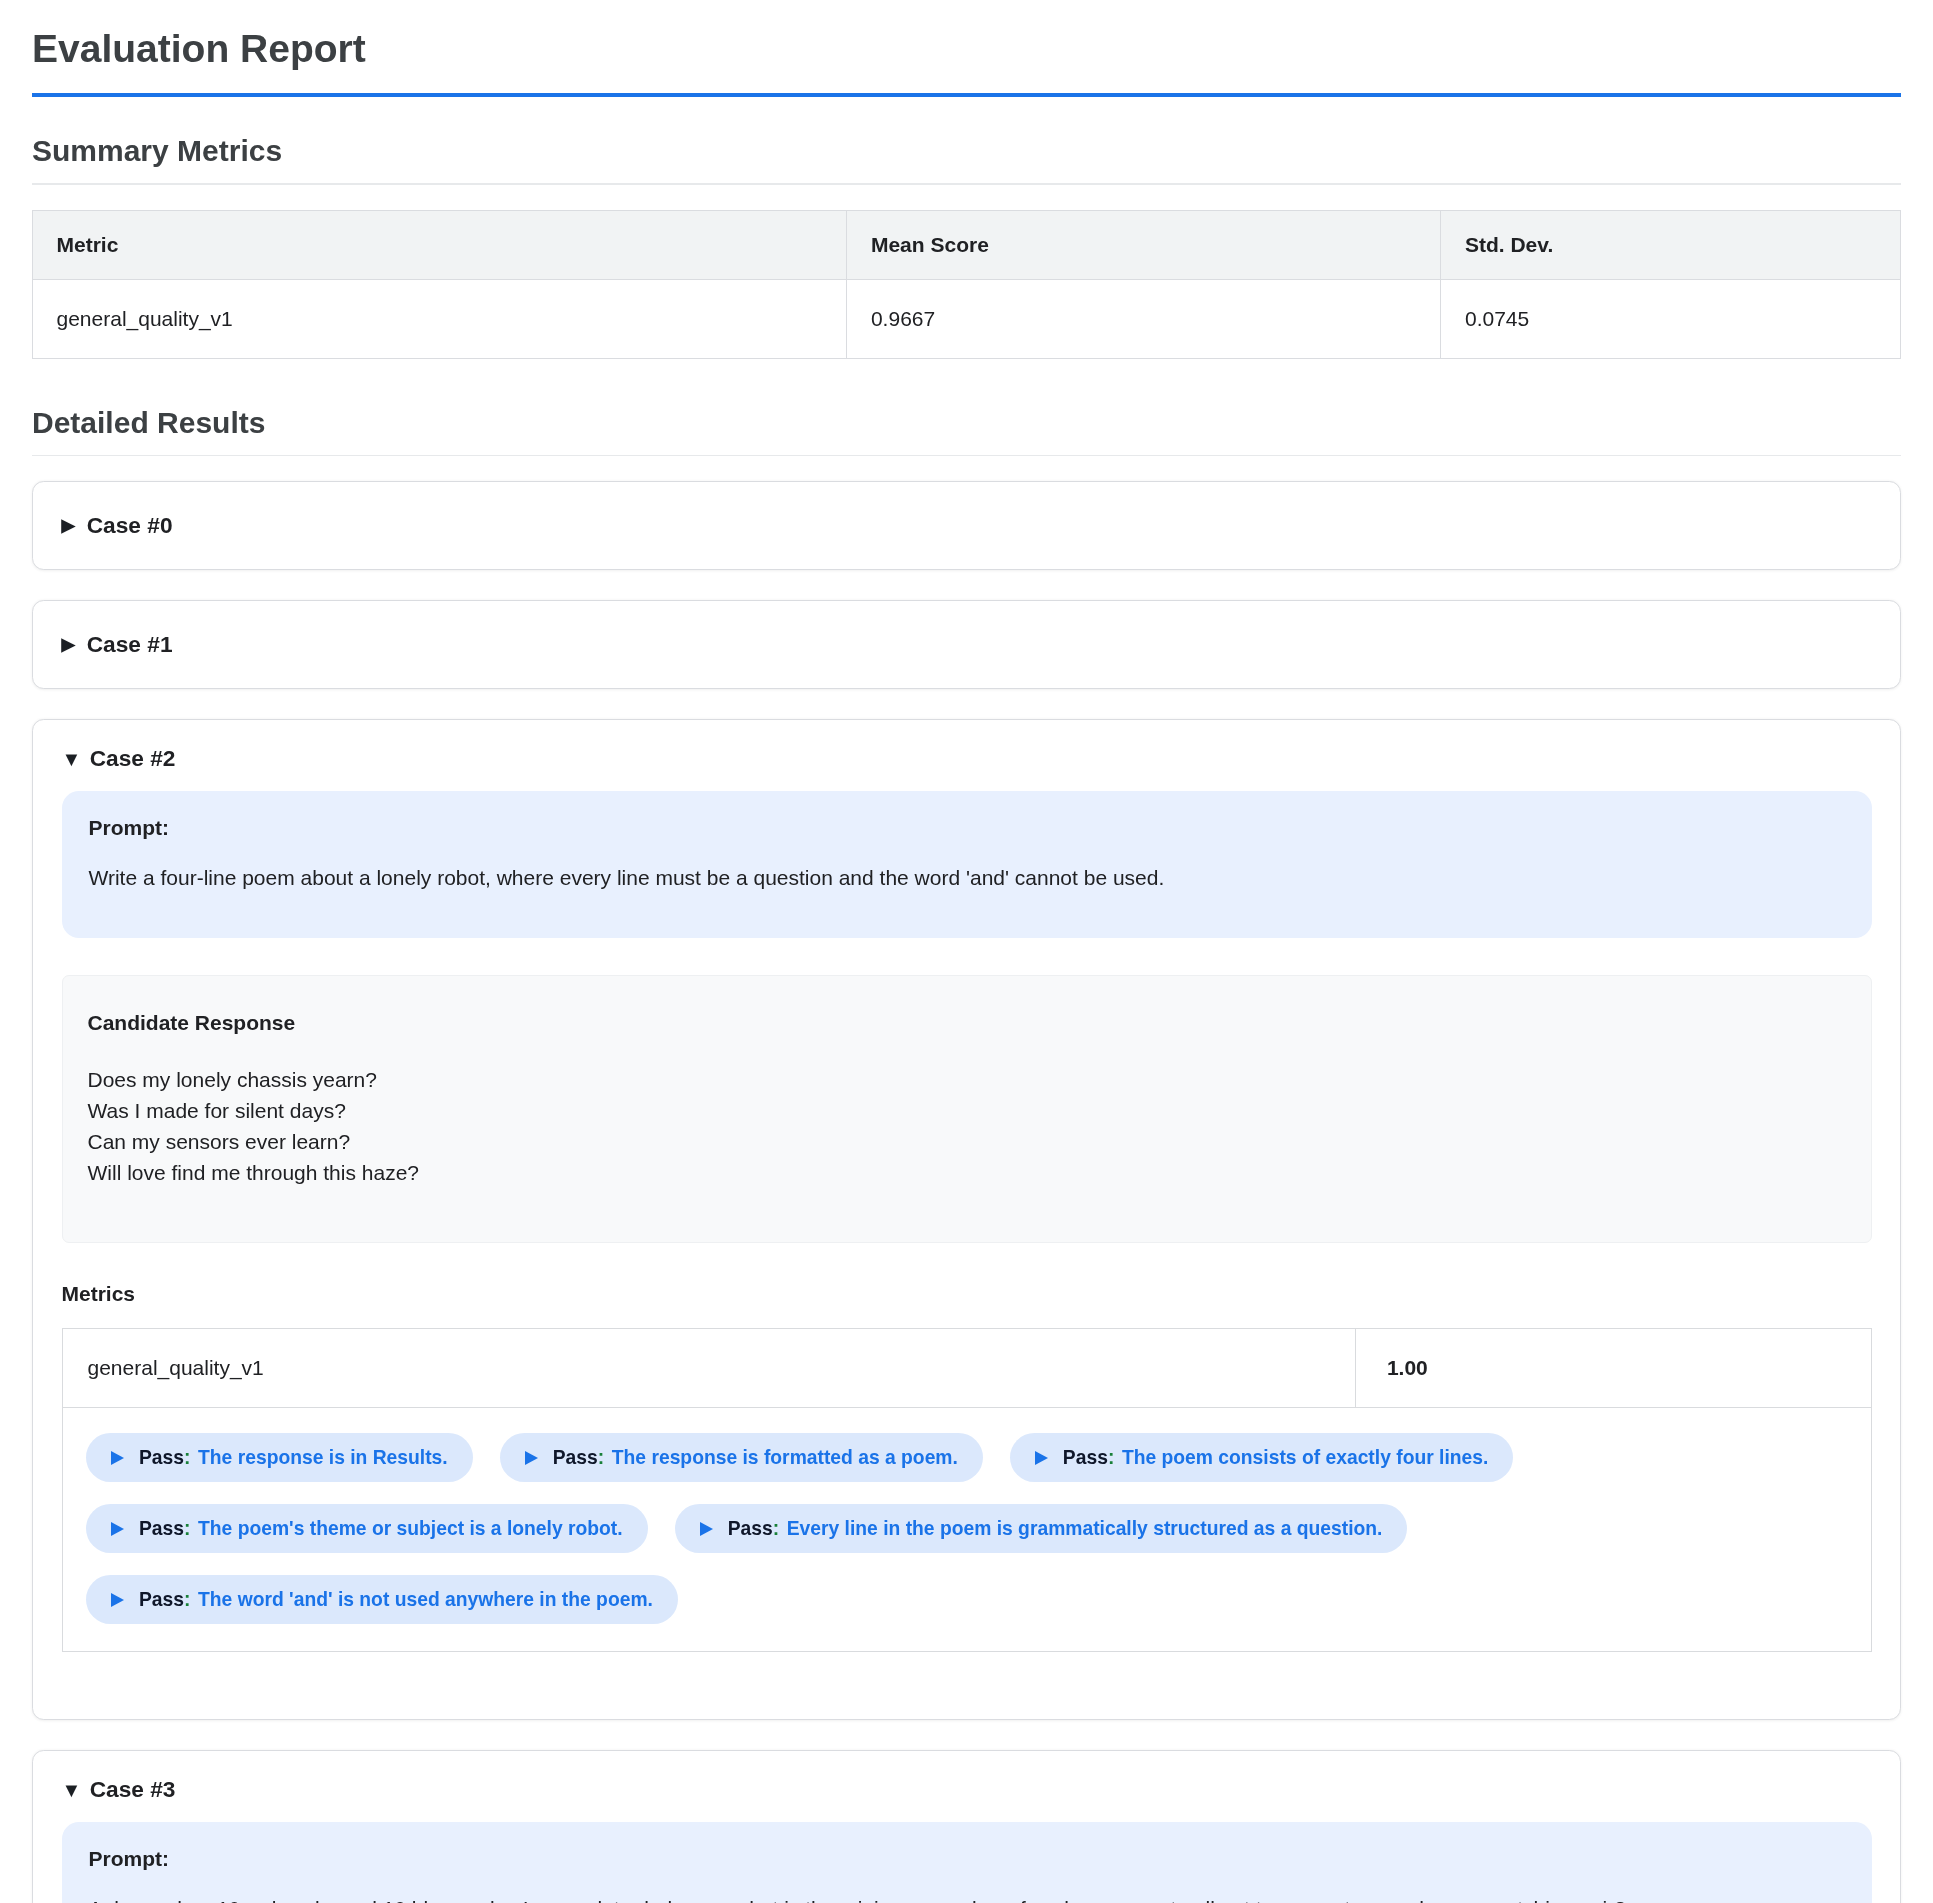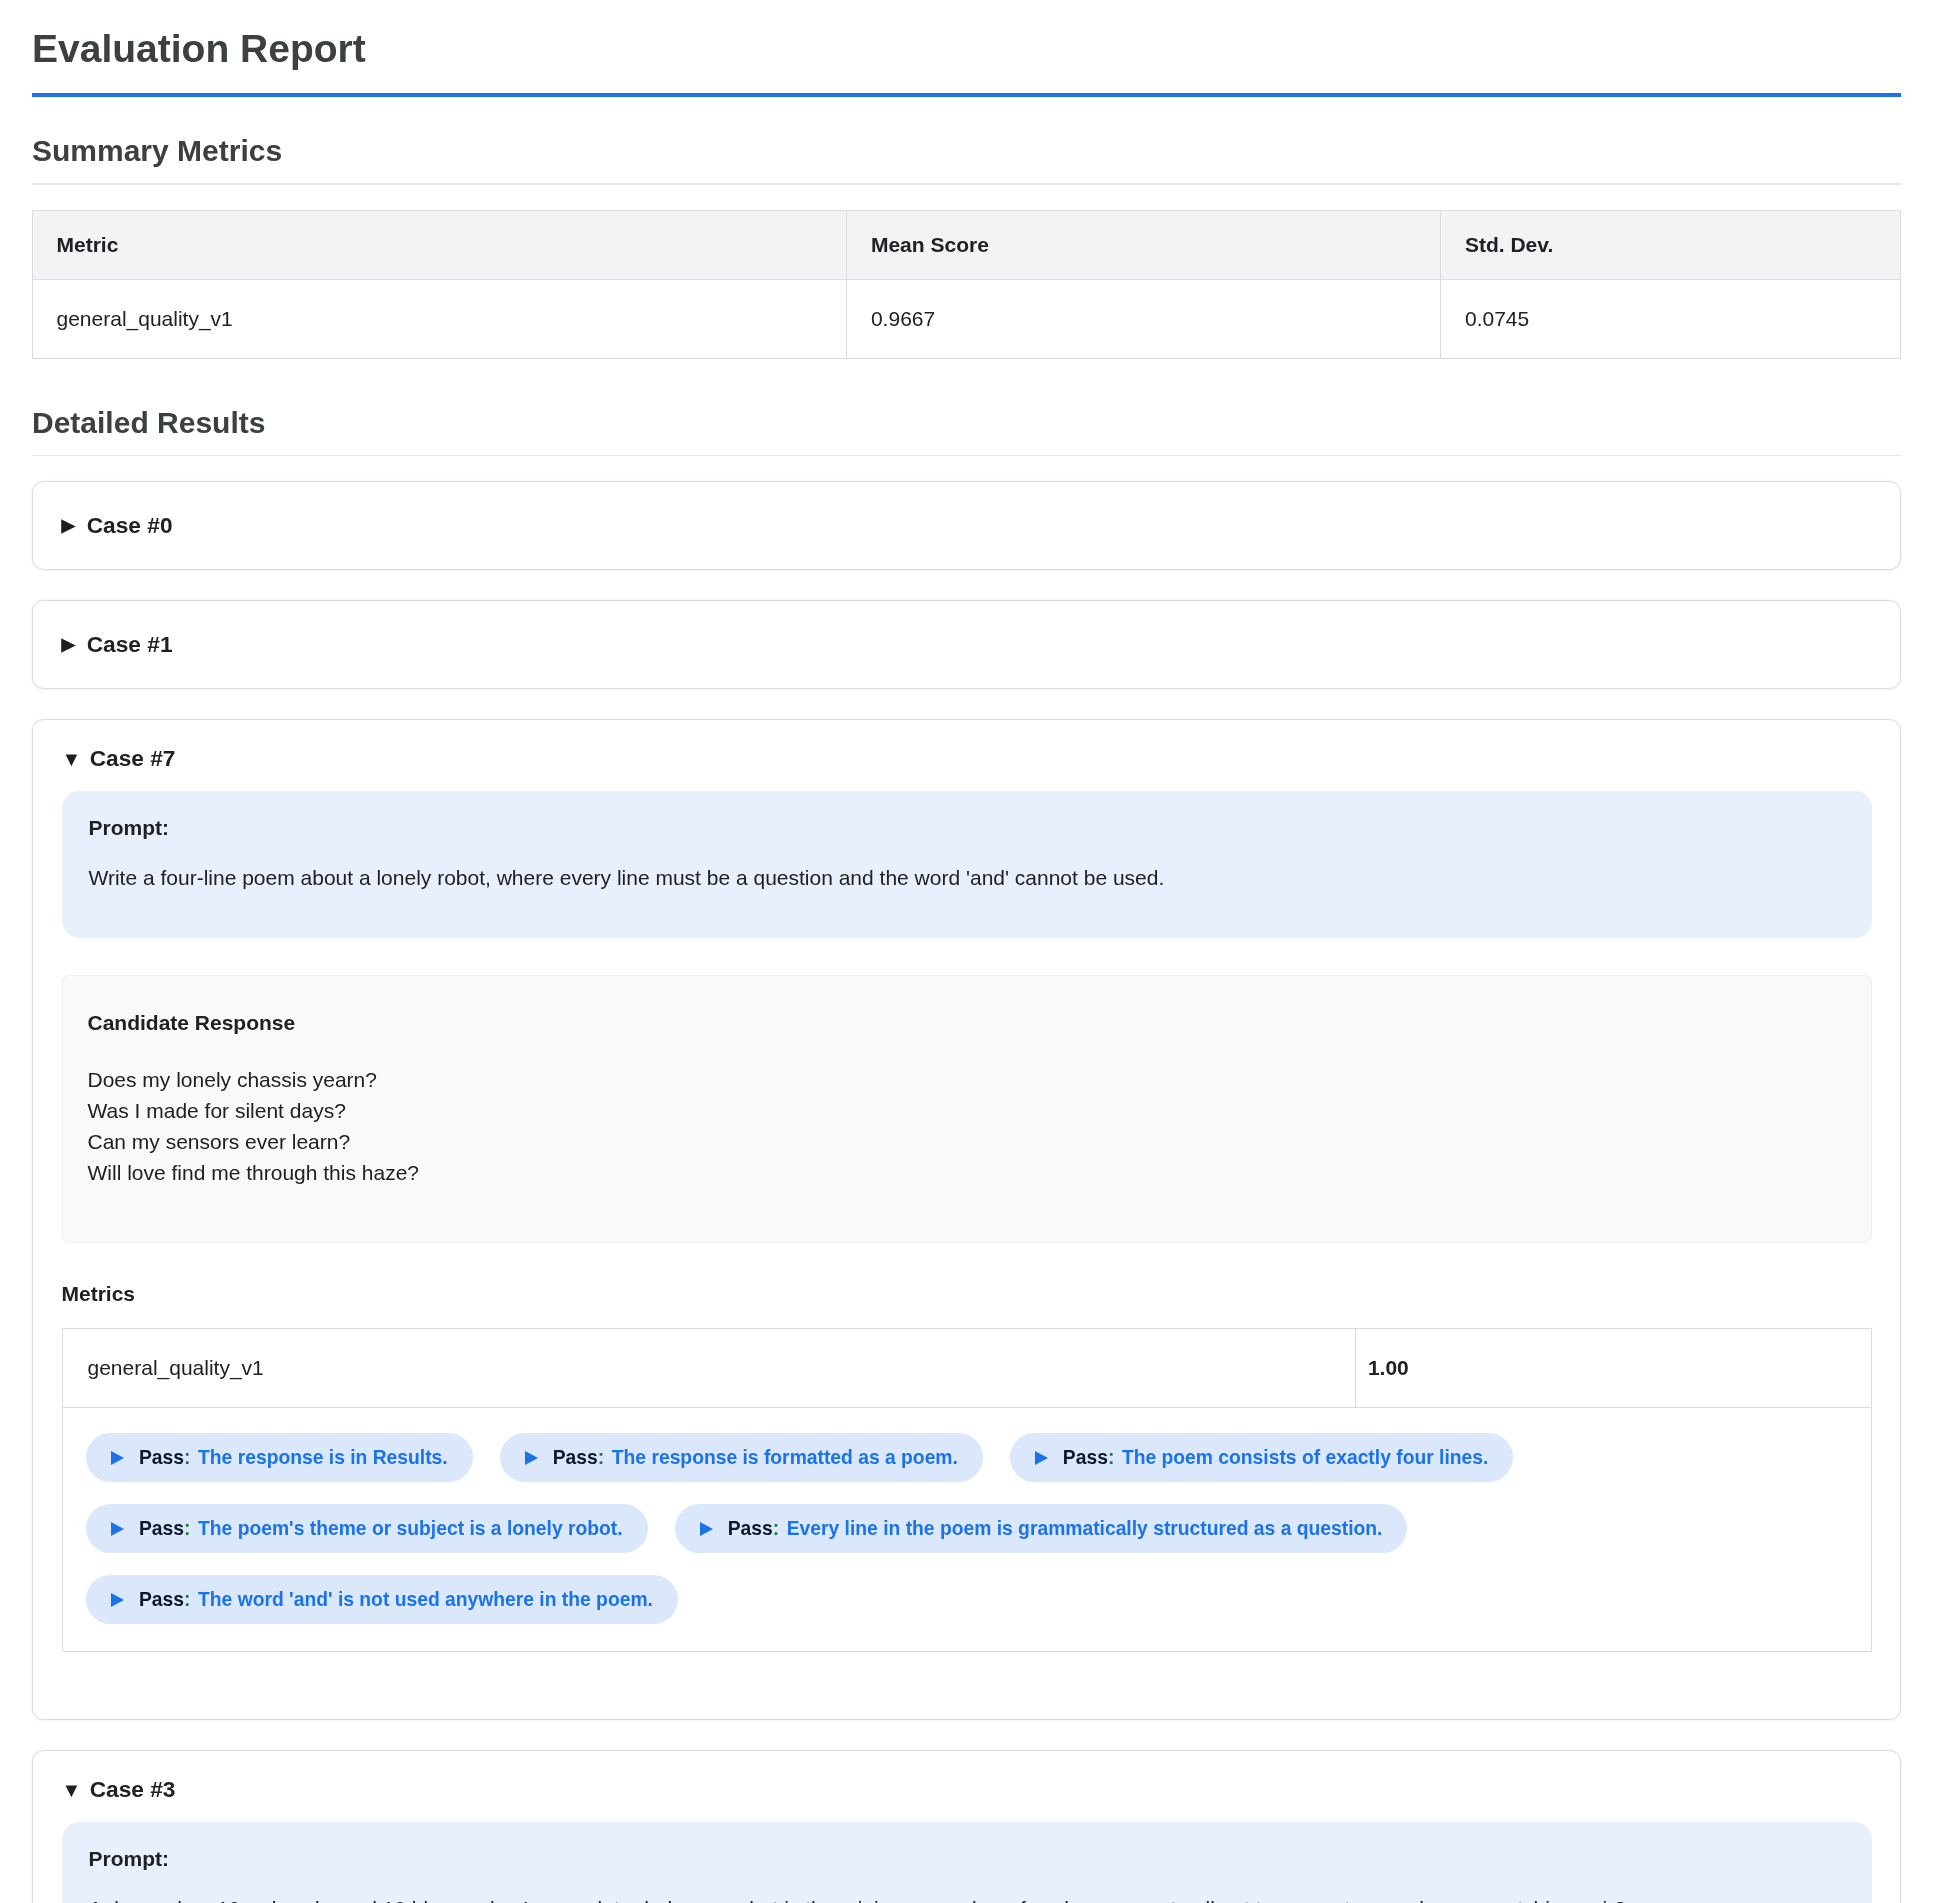--- a/index.html
+++ b/index.html
@@ -111,21 +111,21 @@
     border: 1.7px solid #d9dbde;
     margin-bottom: 42px;
   }
   td.m-name {
     padding: 27px 25px;
     border-right: 1.7px solid #d9dbde;
     border-bottom: 1.7px solid #d9dbde;
     width: 71.5%;
   }
   td.m-score {
-    padding: 27px 12px;
+    padding: 27px 31px;
     font-weight: 700;
     border-bottom: 1.7px solid #d9dbde;
   }
   td.chips-cell { padding: 25px 23.5px 27px 23.5px; }
   .chip-row { display: flex; gap: 27px; margin-bottom: 22px; }
   .chip-row:last-child { margin-bottom: 0; }
   .chip {
     display: inline-flex;
     align-items: center;
     background: #dbe8fc;
@@ -191,21 +191,21 @@
     <div class="case-card collapsed">
       <div class="case-summary">
         <span class="marker">▶</span>
         <span>Case #1</span>
       </div>
     </div>
 
     <div class="case-card">
       <div class="case-summary">
         <span class="marker open">▼</span>
-        <span>Case #7</span>
+        <span>Case #2</span>
       </div>
       <div class="case-body">
 
         <div class="prompt-box">
           <div class="box-label">Prompt:</div>
           <p class="prompt-text">Write a four-line poem about a lonely robot, where every line must be a question and the word 'and' cannot be used.</p>
         </div>
 
         <div class="response-box">
           <div class="box-label">Candidate Response</div>

